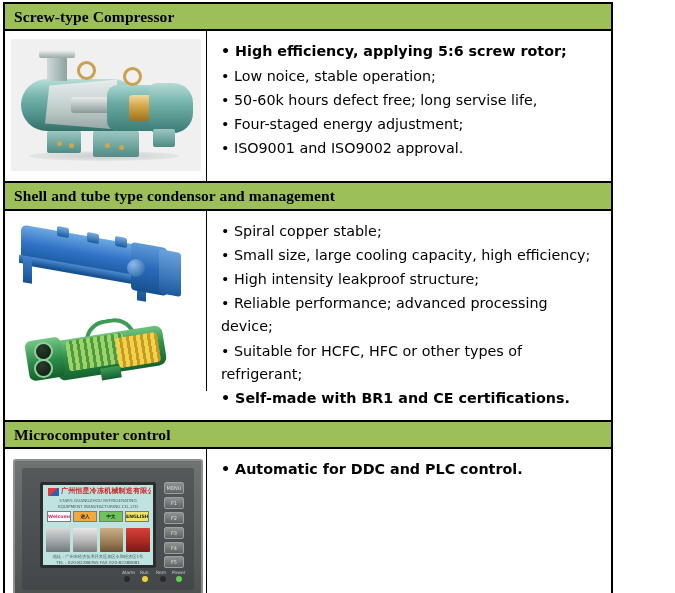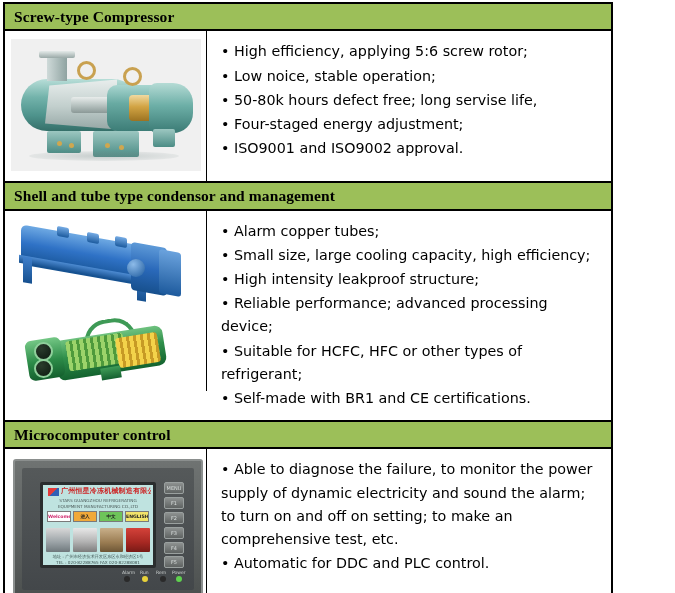--- a/index.html
+++ b/index.html
@@ -9,21 +9,21 @@
 
   .hdr-row{display:block;width:100%;background:#9cbf59;border-bottom:2px solid #000;box-sizing:border-box;}
   .hdr-row .hdr-text{display:block;font-family:"Liberation Serif","DejaVu Serif",serif;font-weight:bold;font-size:15.5px;color:#000;padding:3px 0 3px 9px;letter-spacing:.1px;line-height:1.25;}
 
   .body-row{display:flex;width:100%;box-sizing:border-box;border-bottom:2px solid #000;}
   .body-row.last{border-bottom:none;}
   .img-cell{width:202px;min-width:202px;box-sizing:border-box;border-right:1px solid #000;background:#fff;position:relative;overflow:hidden;}
   .txt-cell{flex:1;box-sizing:border-box;padding:9px 8px 9px 14px;background:#fff;}
 
   .bullet{font-family:"DejaVu Sans",sans-serif;font-size:14.3px;color:#000;line-height:1.62;margin:0 0 1px 0;text-indent:0;}
-  .bullet.b{font-weight:normal;}
+  .bullet.b{font-weight:bold;}
 
   
   .comp-wrap{position:absolute;left:6px;top:8px;width:190px;height:132px;background:#f0f0f0;}
   .comp-stage{position:absolute;left:0;top:0;right:0;bottom:0;}
   .c-body{position:absolute;left:10px;top:40px;width:118px;height:52px;border-radius:26px/26px;
       background:linear-gradient(180deg,#b8ded8 0%,#73b3ab 35%,#4e938c 70%,#356f69 100%);}
   .c-body2{position:absolute;left:96px;top:46px;width:78px;height:46px;border-radius:10px;
       background:linear-gradient(180deg,#a9d6d0 0%,#68aaa2 40%,#3d7d77 100%);}
   .c-drum{position:absolute;left:138px;top:44px;width:44px;height:50px;border-radius:8px 20px 20px 8px;
       background:linear-gradient(180deg,#b5dbd5 0%,#6dafa7 45%,#3a7a74 100%);}
@@ -152,21 +152,21 @@
             <div class="c-bolt" style="left:58px;top:104px;"></div>
             <div class="c-bolt" style="left:94px;top:104px;"></div>
             <div class="c-bolt" style="left:108px;top:106px;"></div>
             <div class="c-shadow"></div>
           </div>
         </div>
       </div>
       <div class="txt-cell">
         <p class="bullet b">• High efficiency, applying 5:6 screw rotor;</p>
         <p class="bullet">• Low noice, stable operation;</p>
-        <p class="bullet">• 50-80k hours defect free; long servise life,</p>
+        <p class="bullet">• 50-60k hours defect free; long servise life,</p>
         <p class="bullet">• Four-staged energy adjustment;</p>
         <p class="bullet">• ISO9001 and ISO9002 approval.</p>
       </div>
     </div>
 
     <div class="hdr-row">
       <span class="hdr-text">Shell and tube type condensor and management</span>
     </div>
     <div class="body-row">
       <div class="img-cell" style="height:180px;">
@@ -187,21 +187,21 @@
           <div class="ev-shell"></div>
           <div class="ev-tubes"></div>
           <div class="ev-tubes2"></div>
           <div class="ev-foot"></div>
           <div class="ev-head"></div>
           <div class="ev-hole" style="left:25px;top:31px;"></div>
           <div class="ev-hole" style="left:25px;top:48px;"></div>
         </div>
       </div>
       <div class="txt-cell">
-        <p class="bullet">• Alarm copper tubes;</p>
+        <p class="bullet">• Spiral copper stable;</p>
         <p class="bullet">• Small size, large cooling capacity, high efficiency;</p>
         <p class="bullet">• High intensity leakproof structure;</p>
         <p class="bullet">• Reliable performance; advanced processing device;</p>
         <p class="bullet">• Suitable for HCFC, HFC or other types of refrigerant;</p>
         <p class="bullet b">• Self-made with BR1 and CE certifications.</p>
       </div>
     </div>
 
     <div class="hdr-row">
       <span class="hdr-text">Microcomputer control</span>
@@ -246,19 +246,18 @@
               <div class="hmi-led" style="left:54px;background:#5fd14e;"></div>
               <div class="hmi-lbl" style="left:0px;">Alarm</div>
               <div class="hmi-lbl" style="left:18px;">Run</div>
               <div class="hmi-lbl" style="left:34px;">Rem</div>
               <div class="hmi-lbl" style="left:50px;">Power</div>
             </div>
           </div>
         </div>
       </div>
       <div class="txt-cell">
-        <p class="bullet">• Able to diagnose the failure, to monitor the power supply of dynamic electricity and sound the alarm; to turn on and off on setting; to make an comprehensive test, etc.</p>
         <p class="bullet b">• Automatic for DDC and PLC control.</p>
       </div>
     </div>
 
   </div>
 </div>
 
 </body></html>

